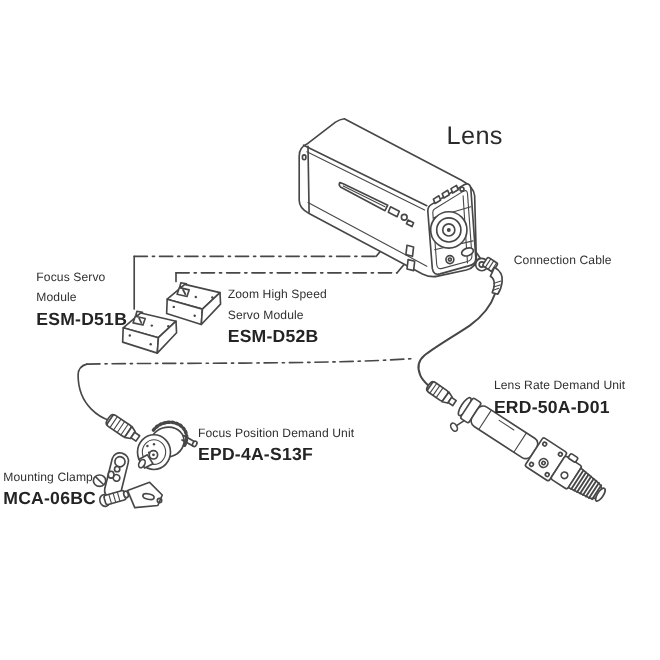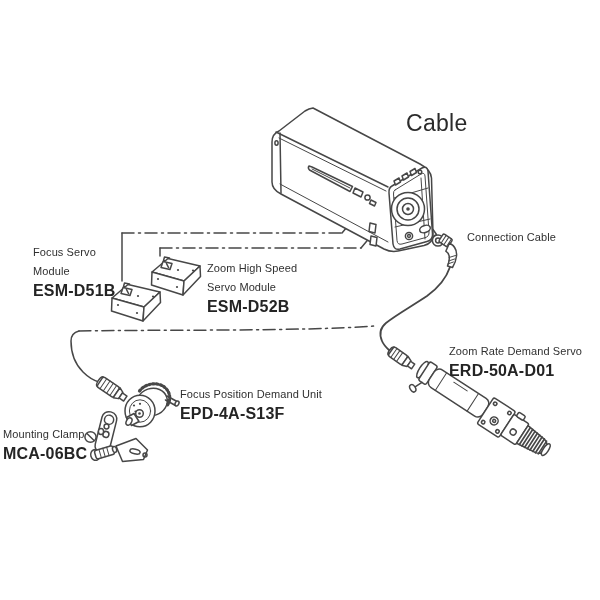--- a/index.html
+++ b/index.html
@@ -186,40 +186,40 @@
     <circle cx="106.5" cy="426.5" r="2.4" fill="#fff"></circle>
     <g transform="translate(104,452.5) rotate(-16)">
       <ellipse cx="-9" cy="0" rx="4.6" ry="5.4" fill="#fff"></ellipse>
       <rect x="-9" y="-4.4" width="19" height="8.8" rx="2" fill="#fff"></rect>
       <path stroke-width="1" d="M-4,-4.4 V4.4 M0,-4.4 V4.4 M4,-4.4 V4.4"></path>
       <ellipse cx="11" cy="0" rx="2" ry="3" fill="#fff"></ellipse>
     </g>
   </g>
 </svg>
 
-  <div class="part-label lens-title" style="left:406px;top:110px">Cable</div>
+  <div class="part-label lens-title" style="left:406px;top:110px">Lens</div>
 
   <div class="part-label" style="left:33px;top:243px">
     <div class="part-name">Focus Servo
 Module</div>
     <div class="part-model">ESM-D51B</div>
   </div>
 
   <div class="part-label" style="left:207px;top:259px">
     <div class="part-name">Zoom High Speed
 Servo Module</div>
     <div class="part-model">ESM-D52B</div>
   </div>
 
   <div class="part-label" style="left:467px;top:228px">
     <div class="part-name">Connection Cable</div>
   </div>
 
   <div class="part-label" style="left:449px;top:342px">
-    <div class="part-name">Zoom Rate Demand Servo</div>
+    <div class="part-name">Lens Rate Demand Unit</div>
     <div class="part-model">ERD-50A-D01</div>
   </div>
 
   <div class="part-label" style="left:180px;top:385px">
     <div class="part-name">Focus Position Demand Unit</div>
     <div class="part-model">EPD-4A-S13F</div>
   </div>
 
   <div class="part-label" style="left:3px;top:425px">
     <div class="part-name">Mounting Clamp</div>

